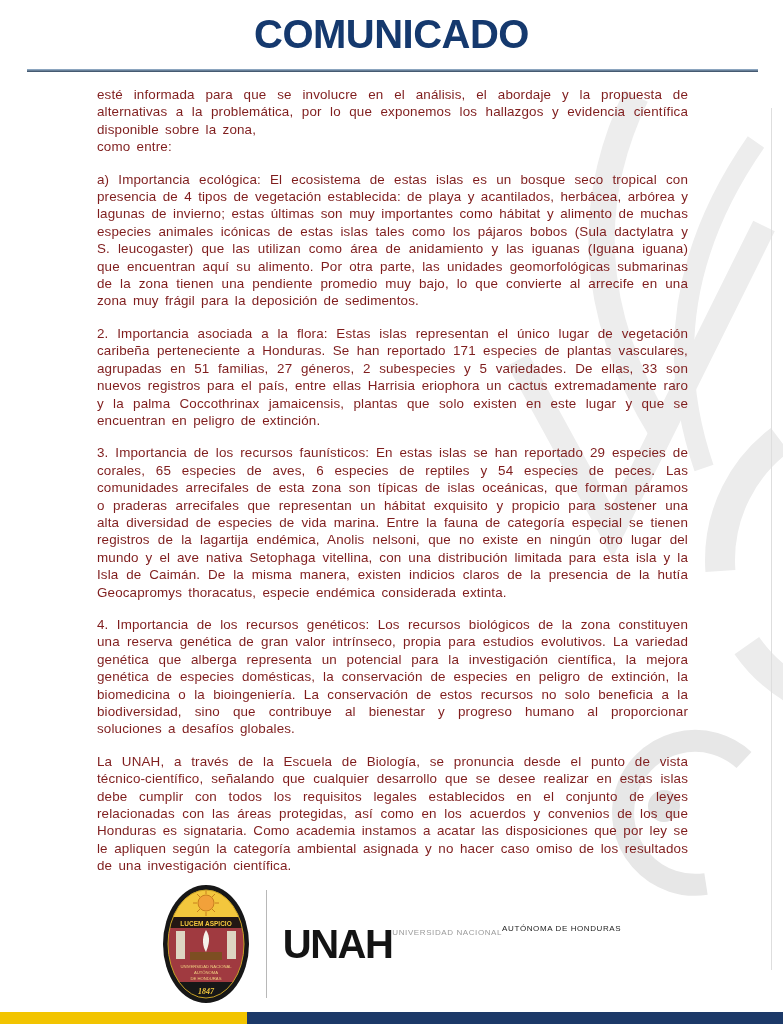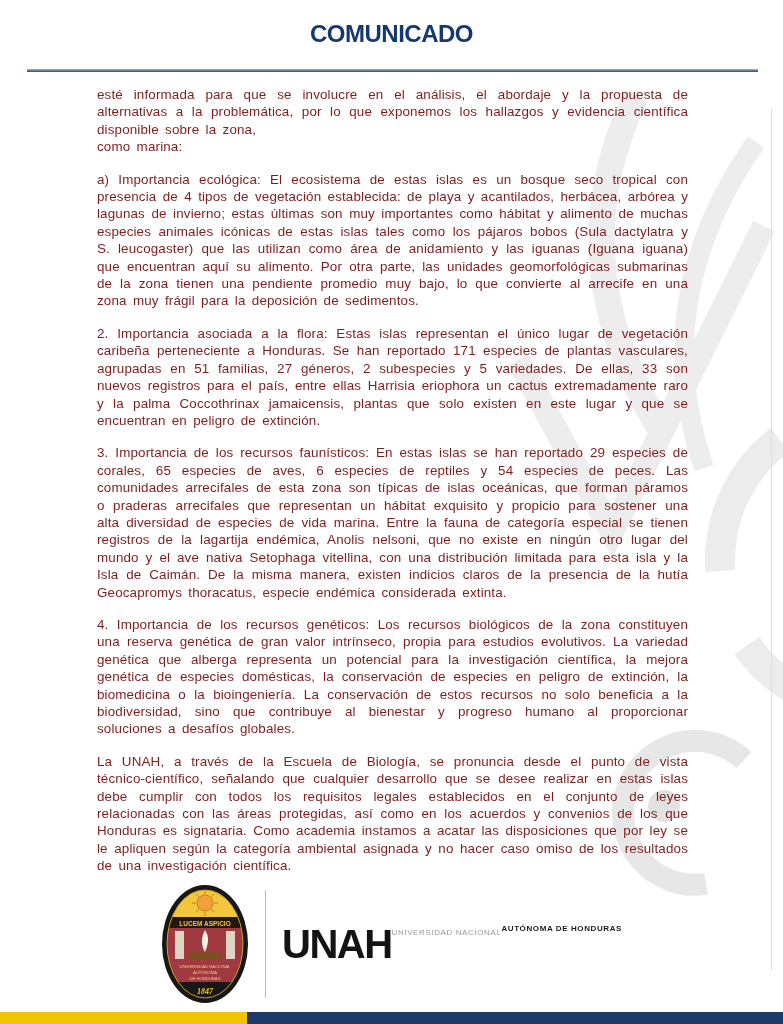--- a/index.html
+++ b/index.html
@@ -8,21 +8,21 @@
     width:783px;height:1024px;
     margin:0 auto;
     background:#ffffff;
     overflow:hidden;
     font-family:"Liberation Sans", sans-serif;
   }
   
   .doc-title{
     position:absolute;top:14px;left:0;width:783px;
     text-align:center;
-    font-size:24px;font-weight:bold;
+    font-size:40px;font-weight:bold;
     letter-spacing:-0.5px;
     color:#15396e;
     line-height:40px;
   }
   .title-rule{
     position:absolute;top:69px;left:27px;width:731px;height:3px;
     background:linear-gradient(#9db8d2,#33475e);
   }
   
   .watermark{position:absolute;top:0;left:0;pointer-events:none;}
@@ -49,21 +49,21 @@
   .wordmark-col{display:flex;flex-direction:row;align-items:flex-start;}
   .wordmark-main{
     font-size:40px;font-weight:bold;letter-spacing:-1.5px;
     color:#141414;line-height:40px;
   }
   .wordmark-sub1{
     margin-top:4px;
     font-size:8px;color:#9a9a9a;letter-spacing:0.6px;
   }
   .wordmark-sub2{
-    font-size:8px;font-weight:bold;color:#1c1c1c;letter-spacing:0.6px;
+    font-size:8px;font-weight:normal;color:#1c1c1c;letter-spacing:0.6px;
   }
   
   .footer-bar{position:absolute;bottom:0;left:0;width:783px;height:12px;display:flex;}
   .footer-bar-gold{width:247px;height:12px;background:#f2c400;}
   .footer-bar-navy{flex:1;height:12px;background:#1c3968;}
 </style>
 </head>
 <body>
 
 <div class="page">
@@ -100,21 +100,21 @@
   </svg>
 
   <div class="right-edge-line"></div>
 
   <div class="doc-title">COMUNICADO</div>
   <div class="title-rule"></div>
 
   <div class="body-text">
     <p>
       <span>esté informada para que se involucre en el análisis, el abordaje y la propuesta de alternativas a la problemática, por lo que exponemos los hallazgos y evidencia científica disponible sobre la zona,</span>
-      <span class="block-line">como marina:</span>
+      <span class="block-line">como entre:</span>
     </p>
     <p>
       <span class="lead">a) Importancia ecológica</span><span>: El ecosistema de estas islas es un bosque seco tropical con presencia de 4 tipos de vegetación establecida: de playa y acantilados, herbácea, arbórea y lagunas de invierno; estas últimas son muy importantes como hábitat y alimento de muchas especies animales icónicas de estas islas tales como los pájaros bobos (Sula dactylatra y S. leucogaster) que las utilizan como área de anidamiento y las iguanas (Iguana iguana) que encuentran aquí su alimento. Por otra parte, las unidades geomorfológicas submarinas de la zona tienen una pendiente promedio muy bajo, lo que convierte al arrecife en una zona muy frágil para la deposición de sedimentos.</span>
     </p>
     <p>
       <span class="lead">2. Importancia asociada a la flora:</span><span> Estas islas representan el único lugar de vegetación caribeña perteneciente a Honduras. Se han reportado 171 especies de plantas vasculares, agrupadas en 51 familias, 27 géneros, 2 subespecies y 5 variedades. De ellas, 33 son nuevos registros para el país, entre ellas Harrisia eriophora un cactus extremadamente raro y la palma Coccothrinax jamaicensis, plantas que solo existen en este lugar y que se encuentran en peligro de extinción.</span>
     </p>
     <p>
       <span class="lead">3. Importancia de los recursos faunísticos:</span><span> En estas islas se han reportado 29 especies de corales, 65 especies de aves, 6 especies de reptiles y 54 especies de peces. Las comunidades arrecifales de esta zona son típicas de islas oceánicas, que forman páramos o praderas arrecifales que representan un hábitat exquisito y propicio para sostener una alta diversidad de especies de vida marina. Entre la fauna de categoría especial se tienen registros de la lagartija endémica, Anolis nelsoni, que no existe en ningún otro lugar del mundo y el ave nativa Setophaga vitellina, con una distribución limitada para esta isla y la Isla de Caimán. De la misma manera, existen indicios claros de la presencia de la hutía Geocapromys thoracatus, especie endémica considerada extinta.</span>
     </p>

